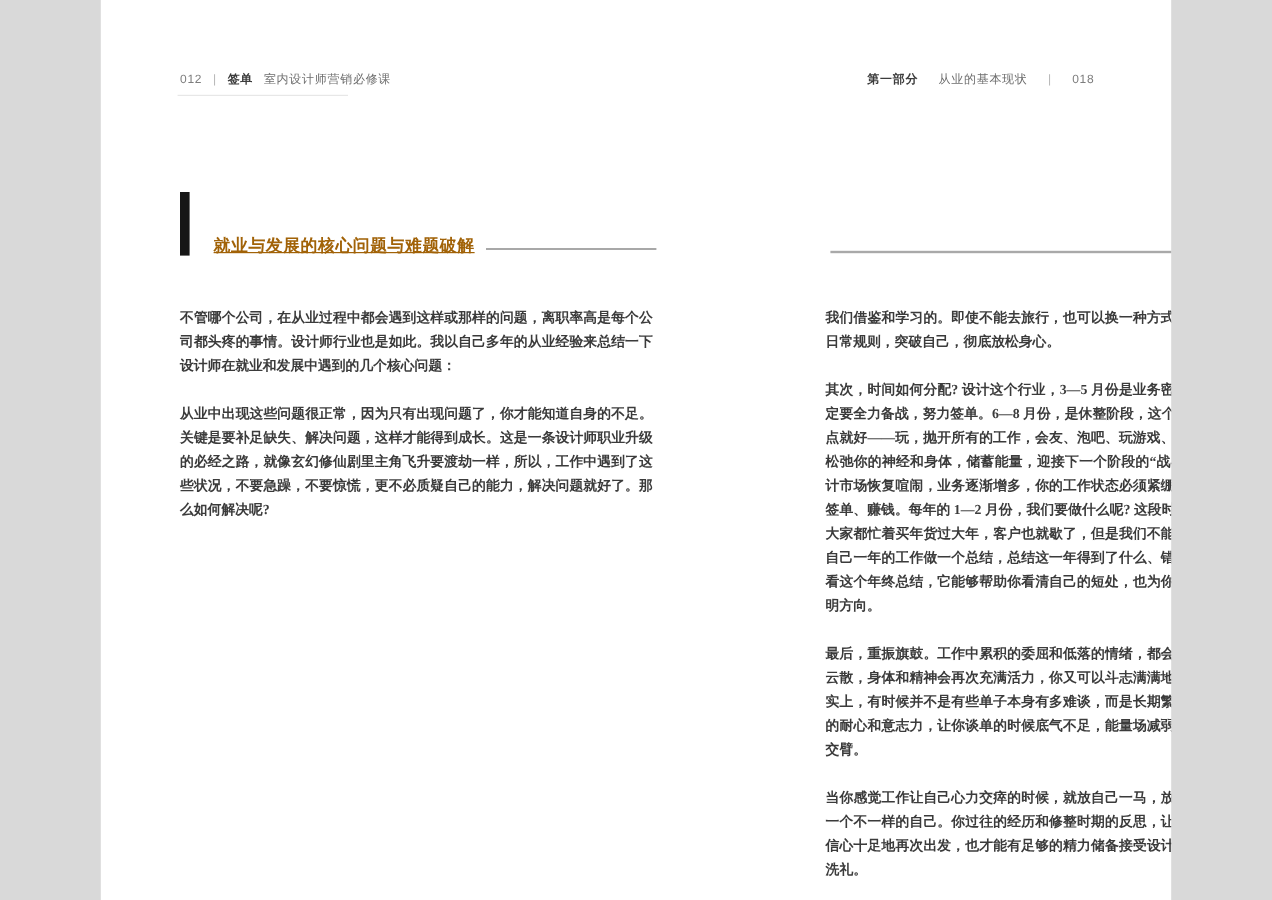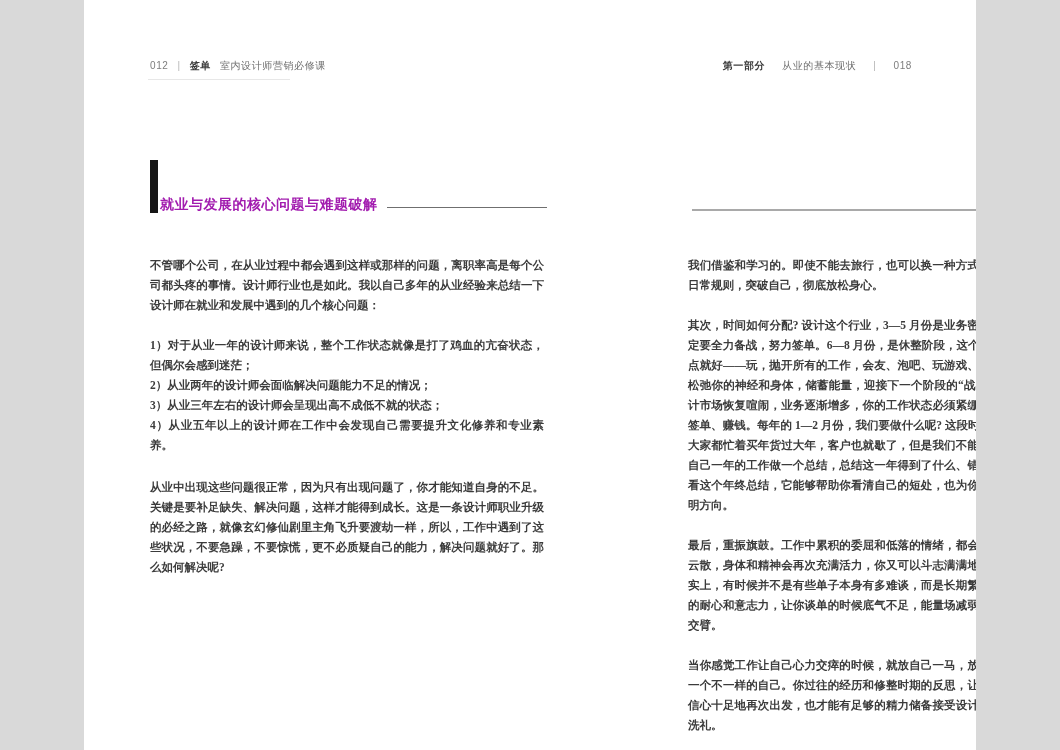--- a/index.html
+++ b/index.html
@@ -44,28 +44,29 @@
     width: 397px; height: 53px;
     display: flex;
     align-items: flex-end;
   }
   .title-marker {
     flex: none;
     width: 8px; height: 53px;
     background: #161616;
   }
   .title-text {
-    margin-left: 2px;
+    margin-left: 20px;
     padding-bottom: 1px;
     font-size: 14px;
     font-weight: bold;
     letter-spacing: 0.5px;
-    color: #a21caf;
+    color: #a16207;
     line-height: 1.1;
     white-space: nowrap;
+    text-decoration: underline;
   }
   .title-rule {
     flex: 1;
     height: 1px;
     background: #6f6f6f;
     margin: 0 0 5px 9px;
   }
 
   
   .section-rule {
@@ -116,26 +117,20 @@
   <div class="title-block">
     <div class="title-marker"></div>
     <div class="title-text">就业与发展的核心问题与难题破解</div>
     <div class="title-rule"></div>
   </div>
 
   <div class="section-rule"></div>
 
   <div class="column col-left">
     <p class="para">不管哪个公司，在从业过程中都会遇到这样或那样的问题，离职率高是每个公司都头疼的事情。设计师行业也是如此。我以自己多年的从业经验来总结一下设计师在就业和发展中遇到的几个核心问题：</p>
-    <div class="num-list">
-      <p class="item">1）对于从业一年的设计师来说，整个工作状态就像是打了鸡血的亢奋状态，但偶尔会感到迷茫；</p>
-      <p class="item">2）从业两年的设计师会面临解决问题能力不足的情况；</p>
-      <p class="item">3）从业三年左右的设计师会呈现出高不成低不就的状态；</p>
-      <p class="item">4）从业五年以上的设计师在工作中会发现自己需要提升文化修养和专业素养。</p>
-    </div>
     <p class="para">从业中出现这些问题很正常，因为只有出现问题了，你才能知道自身的不足。关键是要补足缺失、解决问题，这样才能得到成长。这是一条设计师职业升级的必经之路，就像玄幻修仙剧里主角飞升要渡劫一样，所以，工作中遇到了这些状况，不要急躁，不要惊慌，更不必质疑自己的能力，解决问题就好了。那么如何解决呢?</p>
   </div>
 
   <div class="column col-right">
     <p class="para">我们借鉴和学习的。即使不能去旅行，也可以换一种方式，总之要打破你的日常规则，突破自己，彻底放松身心。</p>
     <p class="para">其次，时间如何分配? 设计这个行业，3—5 月份是业务密集期，在此期间一定要全力备战，努力签单。6—8 月份，是休整阶段，这个时候你只要做到一点就好——玩，抛开所有的工作，会友、泡吧、玩游戏、旅行，放开了玩，松弛你的神经和身体，储蓄能量，迎接下一个阶段的“战斗”。9—12 月份设计市场恢复喧闹，业务逐渐增多，你的工作状态必须紧绷起来，卯足了劲去签单、赚钱。每年的 1—2 月份，我们要做什么呢? 这段时间即将迎来春节，大家都忙着买年货过大年，客户也就歇了，但是我们不能歇，设计师需要为自己一年的工作做一个总结，总结这一年得到了什么、错失了什么。不要小看这个年终总结，它能够帮助你看清自己的短处，也为你未来一年的工作指明方向。</p>
     <p class="para">最后，重振旗鼓。工作中累积的委屈和低落的情绪，都会在彻底放松中烟消云散，身体和精神会再次充满活力，你又可以斗志满满地投入到工作中。事实上，有时候并不是有些单子本身有多难谈，而是长期繁忙的工作消磨了你的耐心和意志力，让你谈单的时候底气不足，能量场减弱，单子便与你失之交臂。</p>
     <p class="para">当你感觉工作让自己心力交瘁的时候，就放自己一马，放松休息，你会找回一个不一样的自己。你过往的经历和修整时期的反思，让你有了成长，可以信心十足地再次出发，也才能有足够的精力储备接受设计行业高压下的心态洗礼。</p>
   </div>
 

